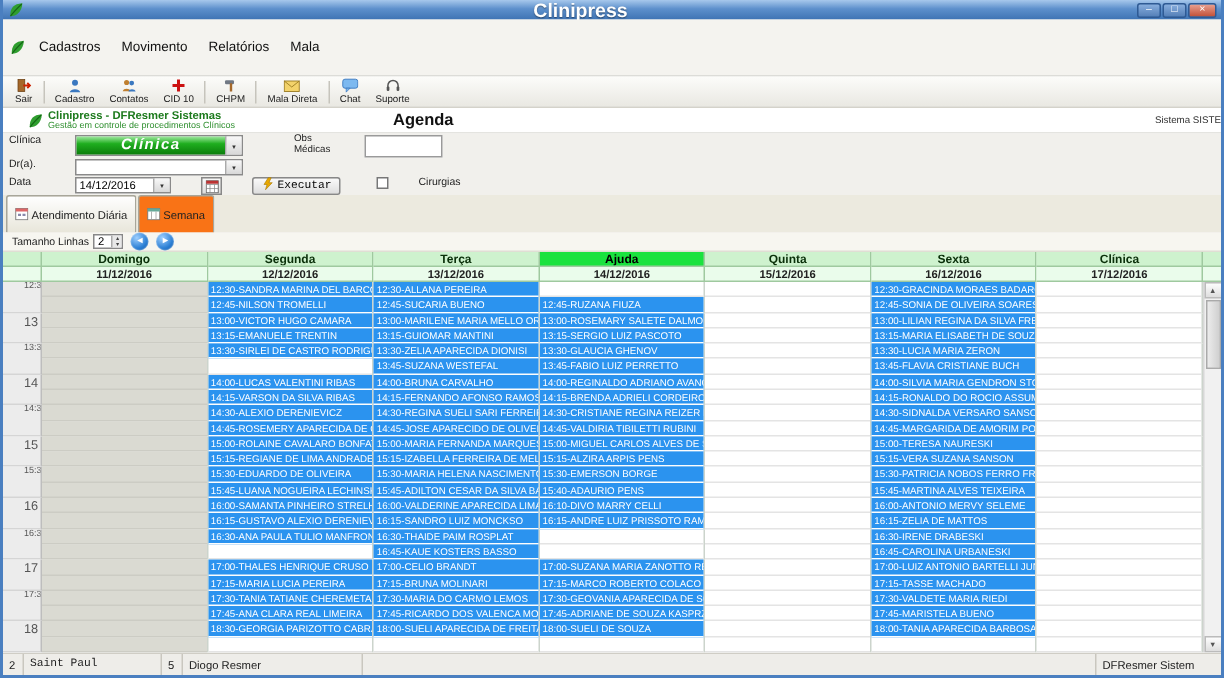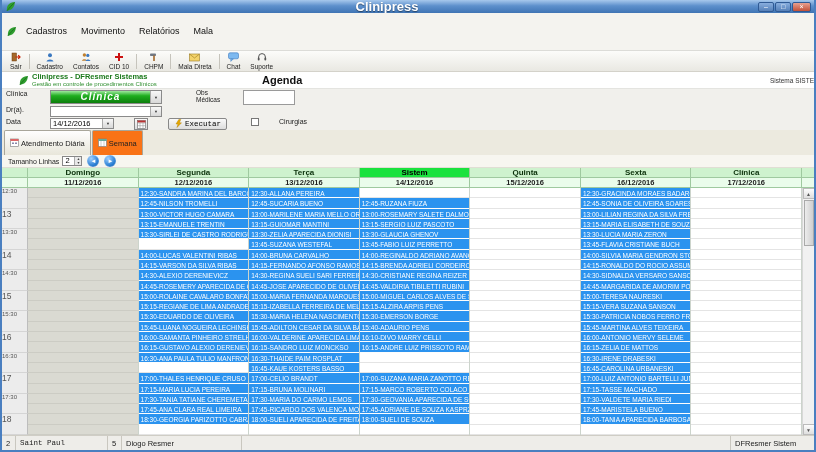--- a/index.html
+++ b/index.html
@@ -78,21 +78,21 @@
   .ch-cell{flex:1;background:#cef2ce;border-right:1px solid #9fc99f;border-bottom:1px solid #9fc99f;font-size:8px;
     font-weight:bold;text-align:center;line-height:10px;color:#0a300a;overflow:hidden;white-space:nowrap}
   .ch-cell.today{background:#1ae23e;color:#000}
   .cal-head.dates .ch-cell{background:#eafceb;font-size:7.5px;color:#222}
   .cal-head.dates .ch-time,.cal-head.dates .ch-gap{background:#eafceb}
   
   .calbody{position:relative;flex:1;display:flex;overflow:hidden;background:#fff}
   .grid{flex:1;display:flex;flex-direction:column;margin-right:12px;min-width:0}
   .grid-row{flex:1;display:flex;min-height:0}
   .time-cell{width:26px;flex:0 0 26px;background:#ececec;border-right:1px solid #bdbdbd;border-bottom:1px solid #d5d5d5;
-    padding-left:0;color:#555;overflow:hidden}
+    padding-left:14px;color:#555;overflow:hidden}
   .time-cell.hour{font-size:8.5px}
   .time-cell.half{font-size:6px}
   .day-cell{flex:1;display:flex;flex-direction:column;border-right:1px solid #ccd4cc;min-width:0}
   .slot{flex:1;border-bottom:1px solid #e4e4e4;overflow:hidden;white-space:nowrap;min-height:0}
   .slot.appt{background:#2b93ef;border-bottom:1px solid #fdfdfd;color:#fff;font-size:6.5px;line-height:11px;padding-left:2px}
   .day-cell.sunday .slot{background:#dadad2;border-bottom-color:#ccccc4}
   
   .vscroll{position:absolute;right:0;top:0;bottom:0;width:12px;background:#f1f1f1;border-left:1px solid #d8d8d8;
     display:flex;flex-direction:column;align-items:center}
   .vs-btn{width:12px;height:11px;font-size:5px;line-height:11px;text-align:center;color:#555;
@@ -307,21 +307,21 @@
     </div>
     <div class="nav-btn">◄</div>
     <div class="nav-btn">►</div>
   </div>
 
   <div class="cal-head" id="dayHeaderRow">
       <div class="ch-time"></div>
       <div class="ch-cell">Domingo</div>
       <div class="ch-cell">Segunda</div>
       <div class="ch-cell">Terça</div>
-      <div class="ch-cell today">Sistem</div>
+      <div class="ch-cell today">Ajuda</div>
       <div class="ch-cell">Quinta</div>
       <div class="ch-cell">Sexta</div>
       <div class="ch-cell">Clínica</div>
       <div class="ch-gap"></div>
     </div>
   <div class="cal-head dates" id="dateHeaderRow">
       <div class="ch-time"></div>
       <div class="ch-cell">11/12/2016</div>
       <div class="ch-cell">12/12/2016</div>
       <div class="ch-cell">13/12/2016</div>

